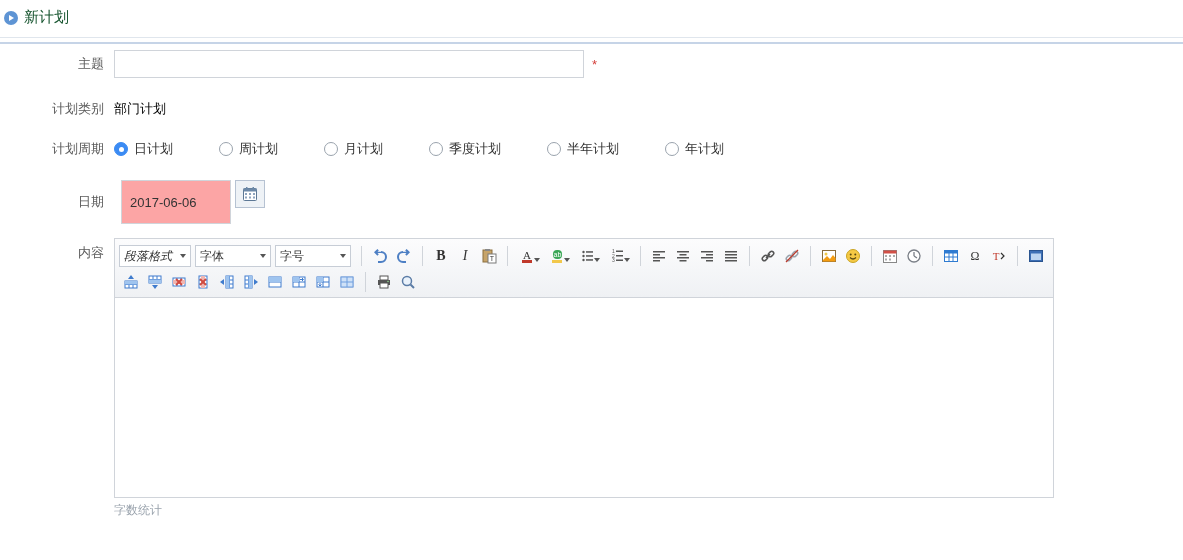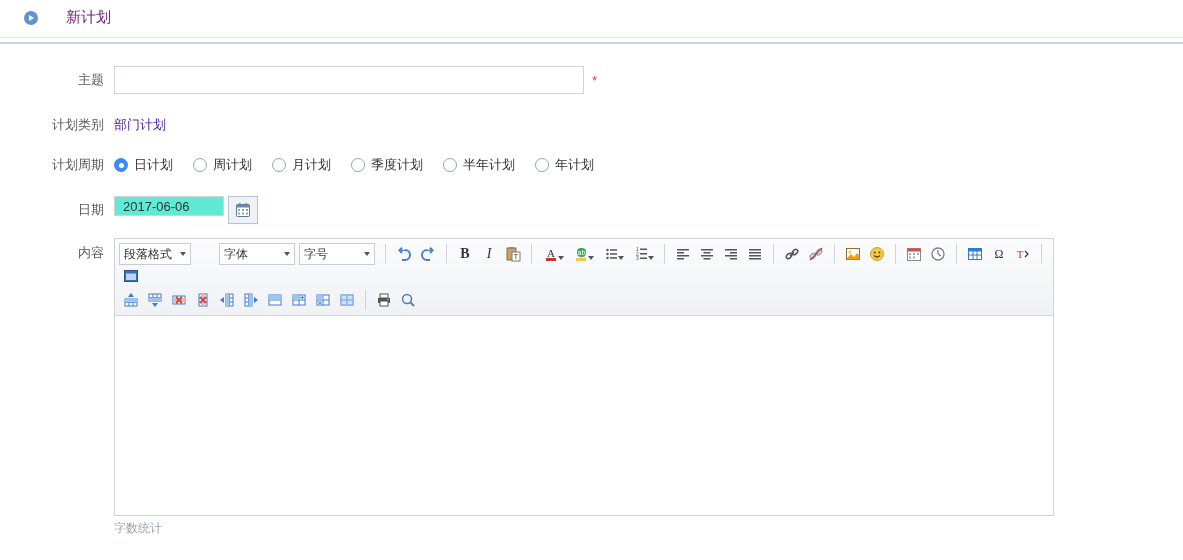--- a/index.html
+++ b/index.html
@@ -1,49 +1,49 @@
 <!DOCTYPE html>
 <html><head>
 <meta charset="utf-8">
 <style>
   * { box-sizing: border-box; margin: 0; padding: 0; }
   html, body { width: 1183px; height: 560px; font-family: "Microsoft YaHei", Arial, sans-serif; font-size: 13px; color: #333; background: #fff; }
-  .page-header { display: flex; align-items: center; padding: 8px 12px 10px 24px; color: #701a75; font-size: 15px; gap: 22px; }
+  .page-header { display: flex; align-items: center; padding: 8px 12px 10px 4px; color: #14532d; font-size: 15px; }
   .page-header .circle-icon { width: 14px; height: 14px; border-radius: 50%; background: #5e94d4; margin-right: 6px; position: relative; display:flex; align-items:center; justify-content:center; }
   .page-header .circle-icon::after { content:''; width:0; height:0; border-top:3px solid transparent; border-bottom:3px solid transparent; border-left:5px solid #fff; margin-left:1px; }
   .divider { height: 1px; background: #e0e6ed; }
   .thin-blue { height: 2px; background: #c6d4e7; margin-top:4px; }
 
-  .form { padding-top: 22px; }
+  .form { padding-top: 6px; }
   .row { display: flex; align-items: center; margin-bottom: 22px; padding-left: 20px; }
   .row.tight { margin-bottom: 14px; align-items: center; }
   .label { width: 94px; text-align: right; padding-right: 10px; color: #5a5a5a; font-size: 13px; }
   .field { display: flex; align-items: center; }
   .text-input { width: 470px; height: 28px; border: 1px solid #d0d4da; background: #fff; padding: 0 6px; font-size:13px; }
   .req { color: #d43f3a; margin-left: 8px; }
-  .static { color:#4c1d95; }
-
-  .radio-group { display: flex; gap: 20px; }
+  .static { color:#000000; }
+
+  .radio-group { display: flex; gap: 46px; }
   .radio-item { display: flex; align-items: center; gap: 6px; cursor: pointer; color:#333; }
   .radio-outer { width: 14px; height: 14px; border-radius: 50%; border: 1px solid #9aa3ad; display: flex; align-items: center; justify-content: center; background:#fff; }
   .radio-item.selected .radio-outer { background:#3b8bf3; border-color:#3b8bf3; }
   .radio-item.selected .radio-outer::after { content:''; width:5px; height:5px; border-radius:50%; background:#fff; }
 
   .date-row .date-field { display:flex; align-items:stretch; }
-  .date-input { width:110px; height:20px; border:1px solid #d0d4da; background:#5eead4; padding:0 8px; font-size:13px; color:#333; }
+  .date-input { width:110px; height:44px; border:1px solid #d0d4da; background:#fca5a5; padding:0 8px; font-size:13px; color:#333;margin-left:7px; }
   .cal-btn { width:30px; height:28px; border:1px solid #b6c2d2; background:#eef2f6; margin-left:4px; display:flex; align-items:center; justify-content:center; cursor:pointer; }
   .cal-btn svg { display:block; }
 
   .content-row { align-items: flex-start; }
   .content-row .label { padding-top:6px;text-align:right; }
   .editor { width: 940px; }
   .etoolbar { border:1px solid #d0d4da; background: linear-gradient(#fcfcfd,#eff1f4); padding:4px 4px 0 4px; font-size:12px; }
   .etoolbar .line { display:flex; align-items:center; flex-wrap:wrap; gap:0; min-height:26px; }
   .tb-select { height:22px; border:1px solid #c7cdd6; background:#fff; font-size:12px; padding-left:4px; margin-right:4px; color:#333; position:relative; display:inline-flex; align-items:center; justify-content:space-between; }
-  .tb-select.w1{width:72px;} .tb-select.w2{width:76px;margin-left:24px;} .tb-select.w3{width:76px;}
+  .tb-select.w1{width:72px;font-style:italic;} .tb-select.w2{width:76px;} .tb-select.w3{width:76px;}
   .tb-select::after{ content:''; width:0; height:0; border-left:3px solid transparent; border-right:3px solid transparent; border-top:4px solid #555; margin-left:auto; margin-right:4px; }
   .sep { width:1px; height:20px; background:#d0d4da; margin:0 6px; }
   .tb-btn { width:22px; height:22px; display:flex; align-items:center; justify-content:center; margin:0 1px; cursor:pointer; border:1px solid transparent; border-radius:1px; position:relative; }
   .tb-btn.drop { width:28px; }
   .tb-btn.drop::after{ content:''; position:absolute; right:2px; bottom:4px; width:0; height:0; border-left:3px solid transparent; border-right:3px solid transparent; border-top:4px solid #555; }
   .tb-btn svg { display:block; }
   .line2 { padding:2px 0 4px 0; }
 
   .editor-body { border:1px solid #d0d4da; border-top:none; height:200px; background:#fff; padding:8px; overflow:auto; }
   .editor-footer { color:#9aa3ad; font-size:12px; padding:4px 6px 0 0; width:940px; }

